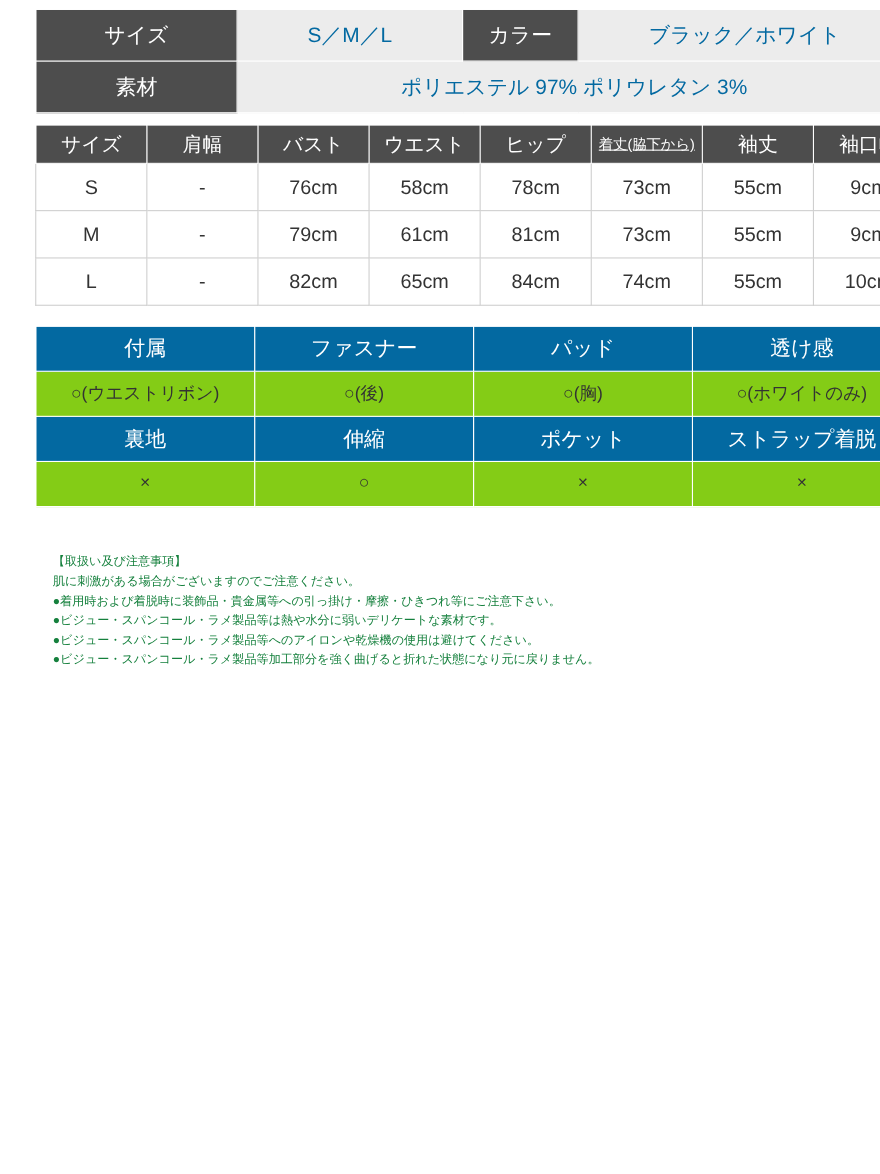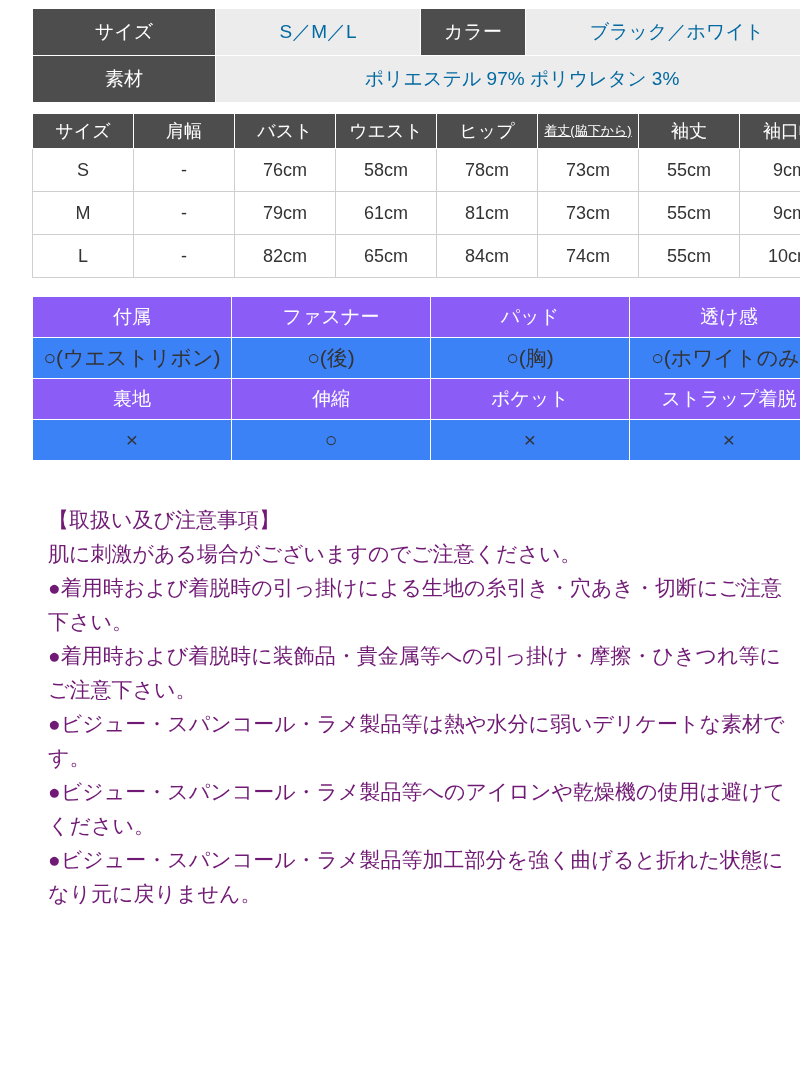--- a/index.html
+++ b/index.html
@@ -85,34 +85,34 @@
     margin: 18px 8px 0 8px;
   }
   .feat-table td {
     border: 1px solid #ffffff;
     height: 38px;
     text-align: center;
     vertical-align: middle;
     font-size: 19px;
   }
   .feat-table td.hdr {
-    background: #8b5cf6;
+    background: #0369a1;
     color: #ffffff;
   }
   .feat-table td.val {
-    background: #3b82f6;
+    background: #84cc16;
     color: #333333;
-    font-size: 21px;
+    font-size: 16px;
   }
 
   
   .notes {
     margin: 42px 0 0 24px;
-    color: #701a75;
-    font-size: 21px;
+    color: #15803d;
+    font-size: 11px;
     line-height: 1.62;
     width: 750px;
   }
   .notes .line {
     white-space: pre-wrap;
   }
 </style>
 </head>
 <body>
 
@@ -205,20 +205,19 @@
         <td class="val">○</td>
         <td class="val">×</td>
         <td class="val">×</td>
       </tr>
     </tbody>
   </table>
 
   <div class="notes">
     <div class="line">【取扱い及び注意事項】</div>
     <div class="line">肌に刺激がある場合がございますのでご注意ください。</div>
-    <div class="line">●着用時および着脱時の引っ掛けによる生地の糸引き・穴あき・切断にご注意下さい。</div>
     <div class="line">●着用時および着脱時に装飾品・貴金属等への引っ掛け・摩擦・ひきつれ等にご注意下さい。</div>
     <div class="line">●ビジュー・スパンコール・ラメ製品等は熱や水分に弱いデリケートな素材です。</div>
     <div class="line">●ビジュー・スパンコール・ラメ製品等へのアイロンや乾燥機の使用は避けてください。</div>
     <div class="line">●ビジュー・スパンコール・ラメ製品等加工部分を強く曲げると折れた状態になり元に戻りません。</div>
   </div>
 
 </div>
 
 </body></html>

